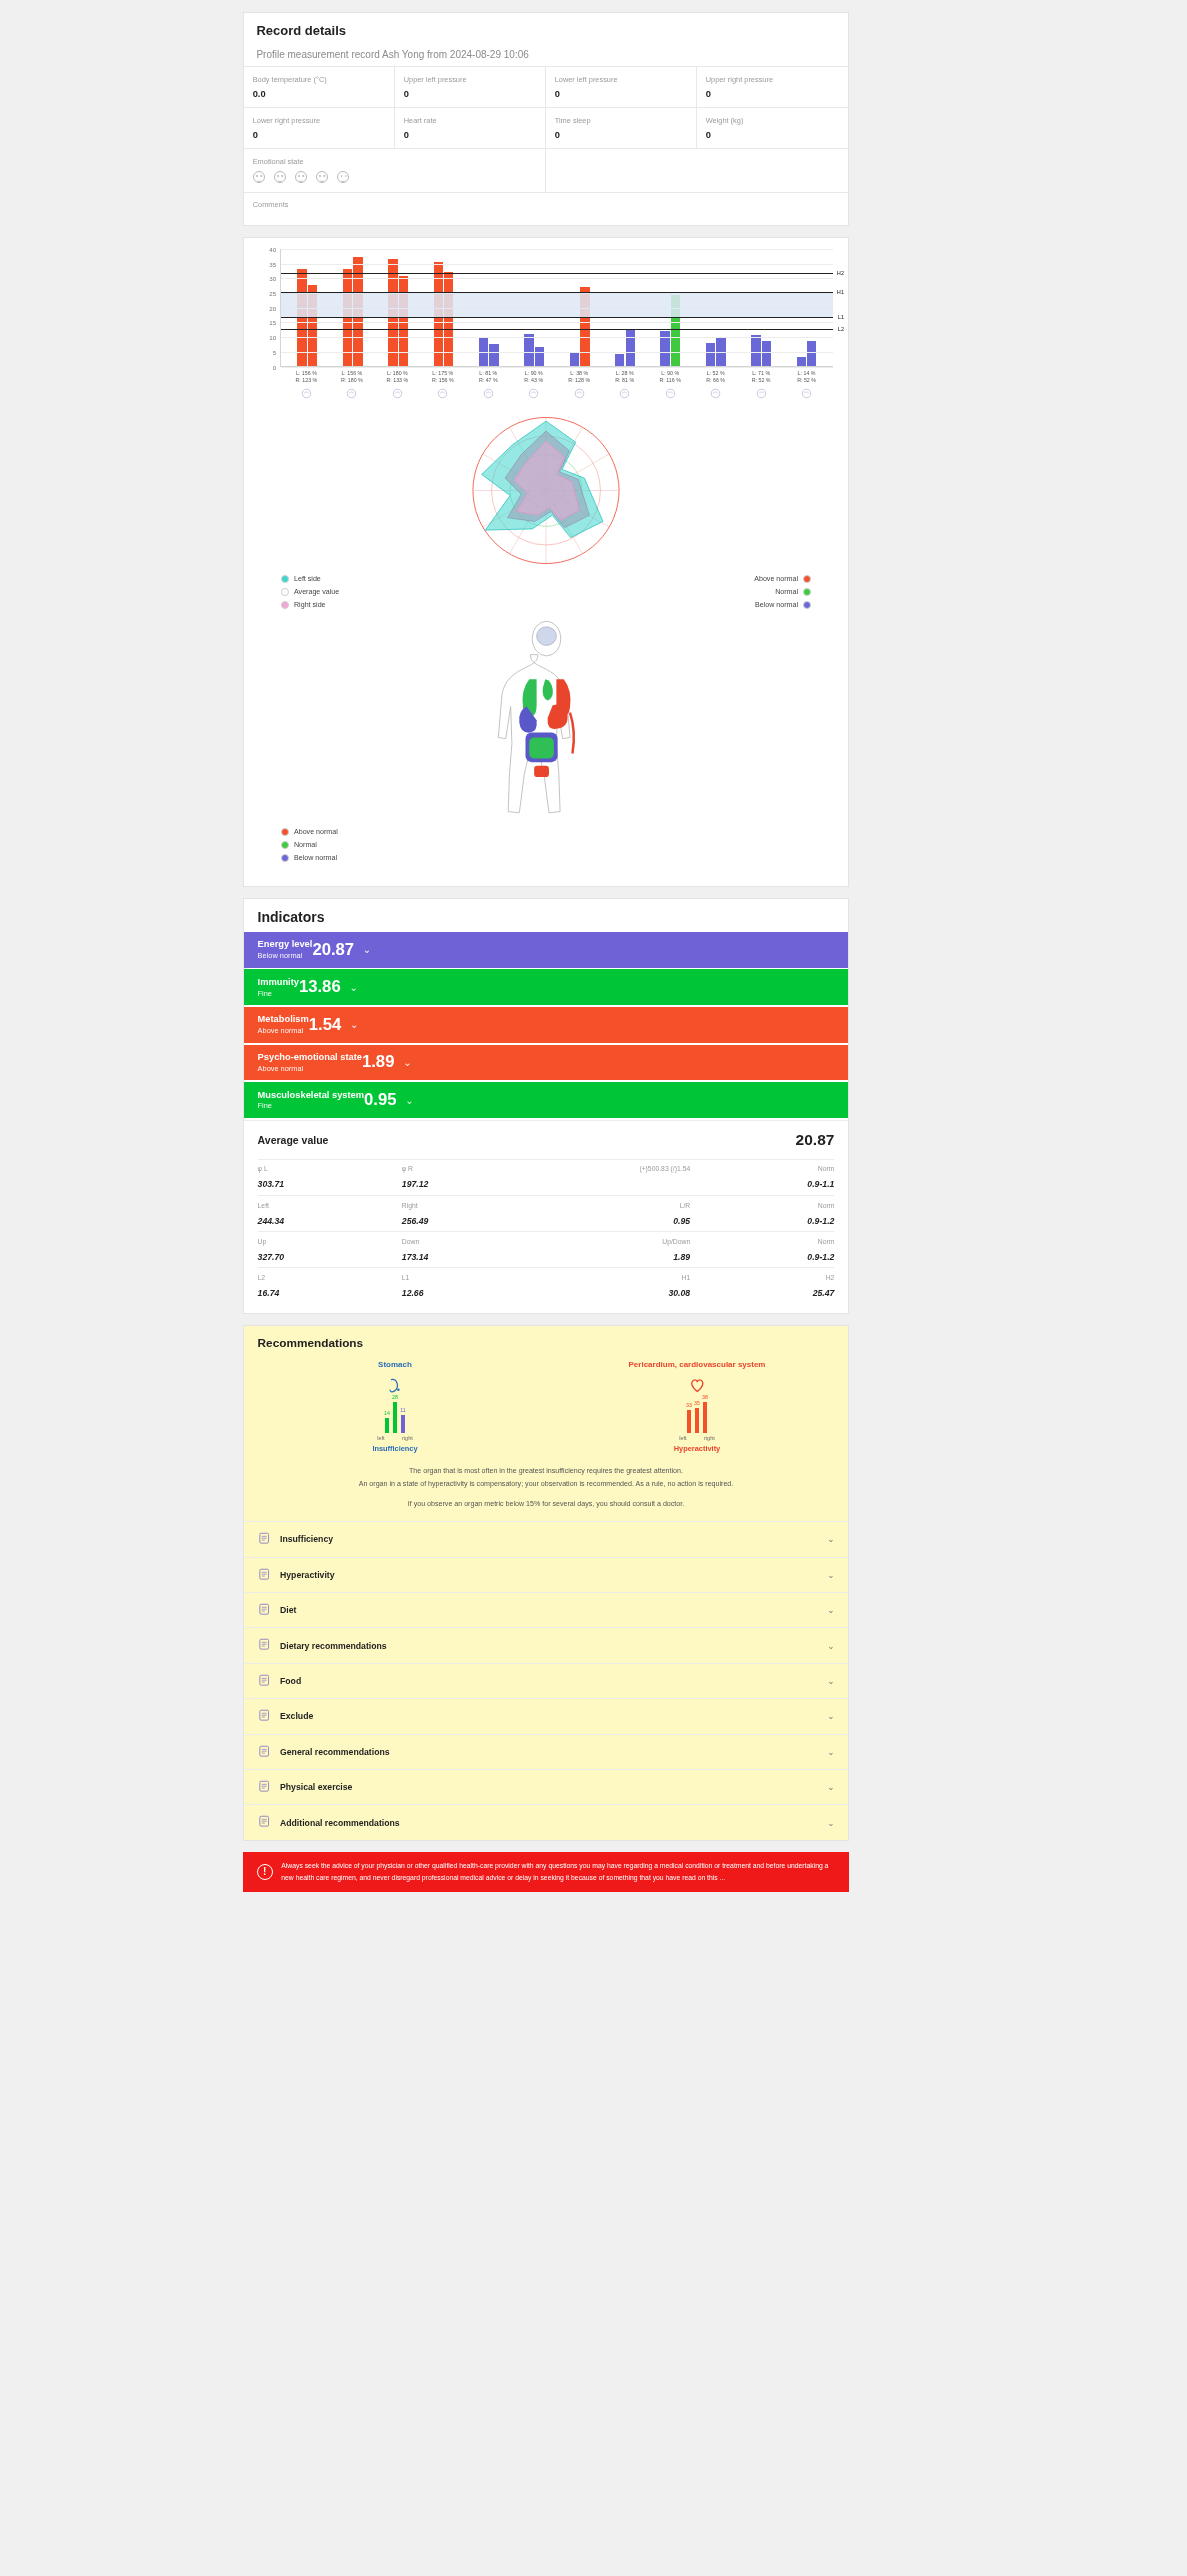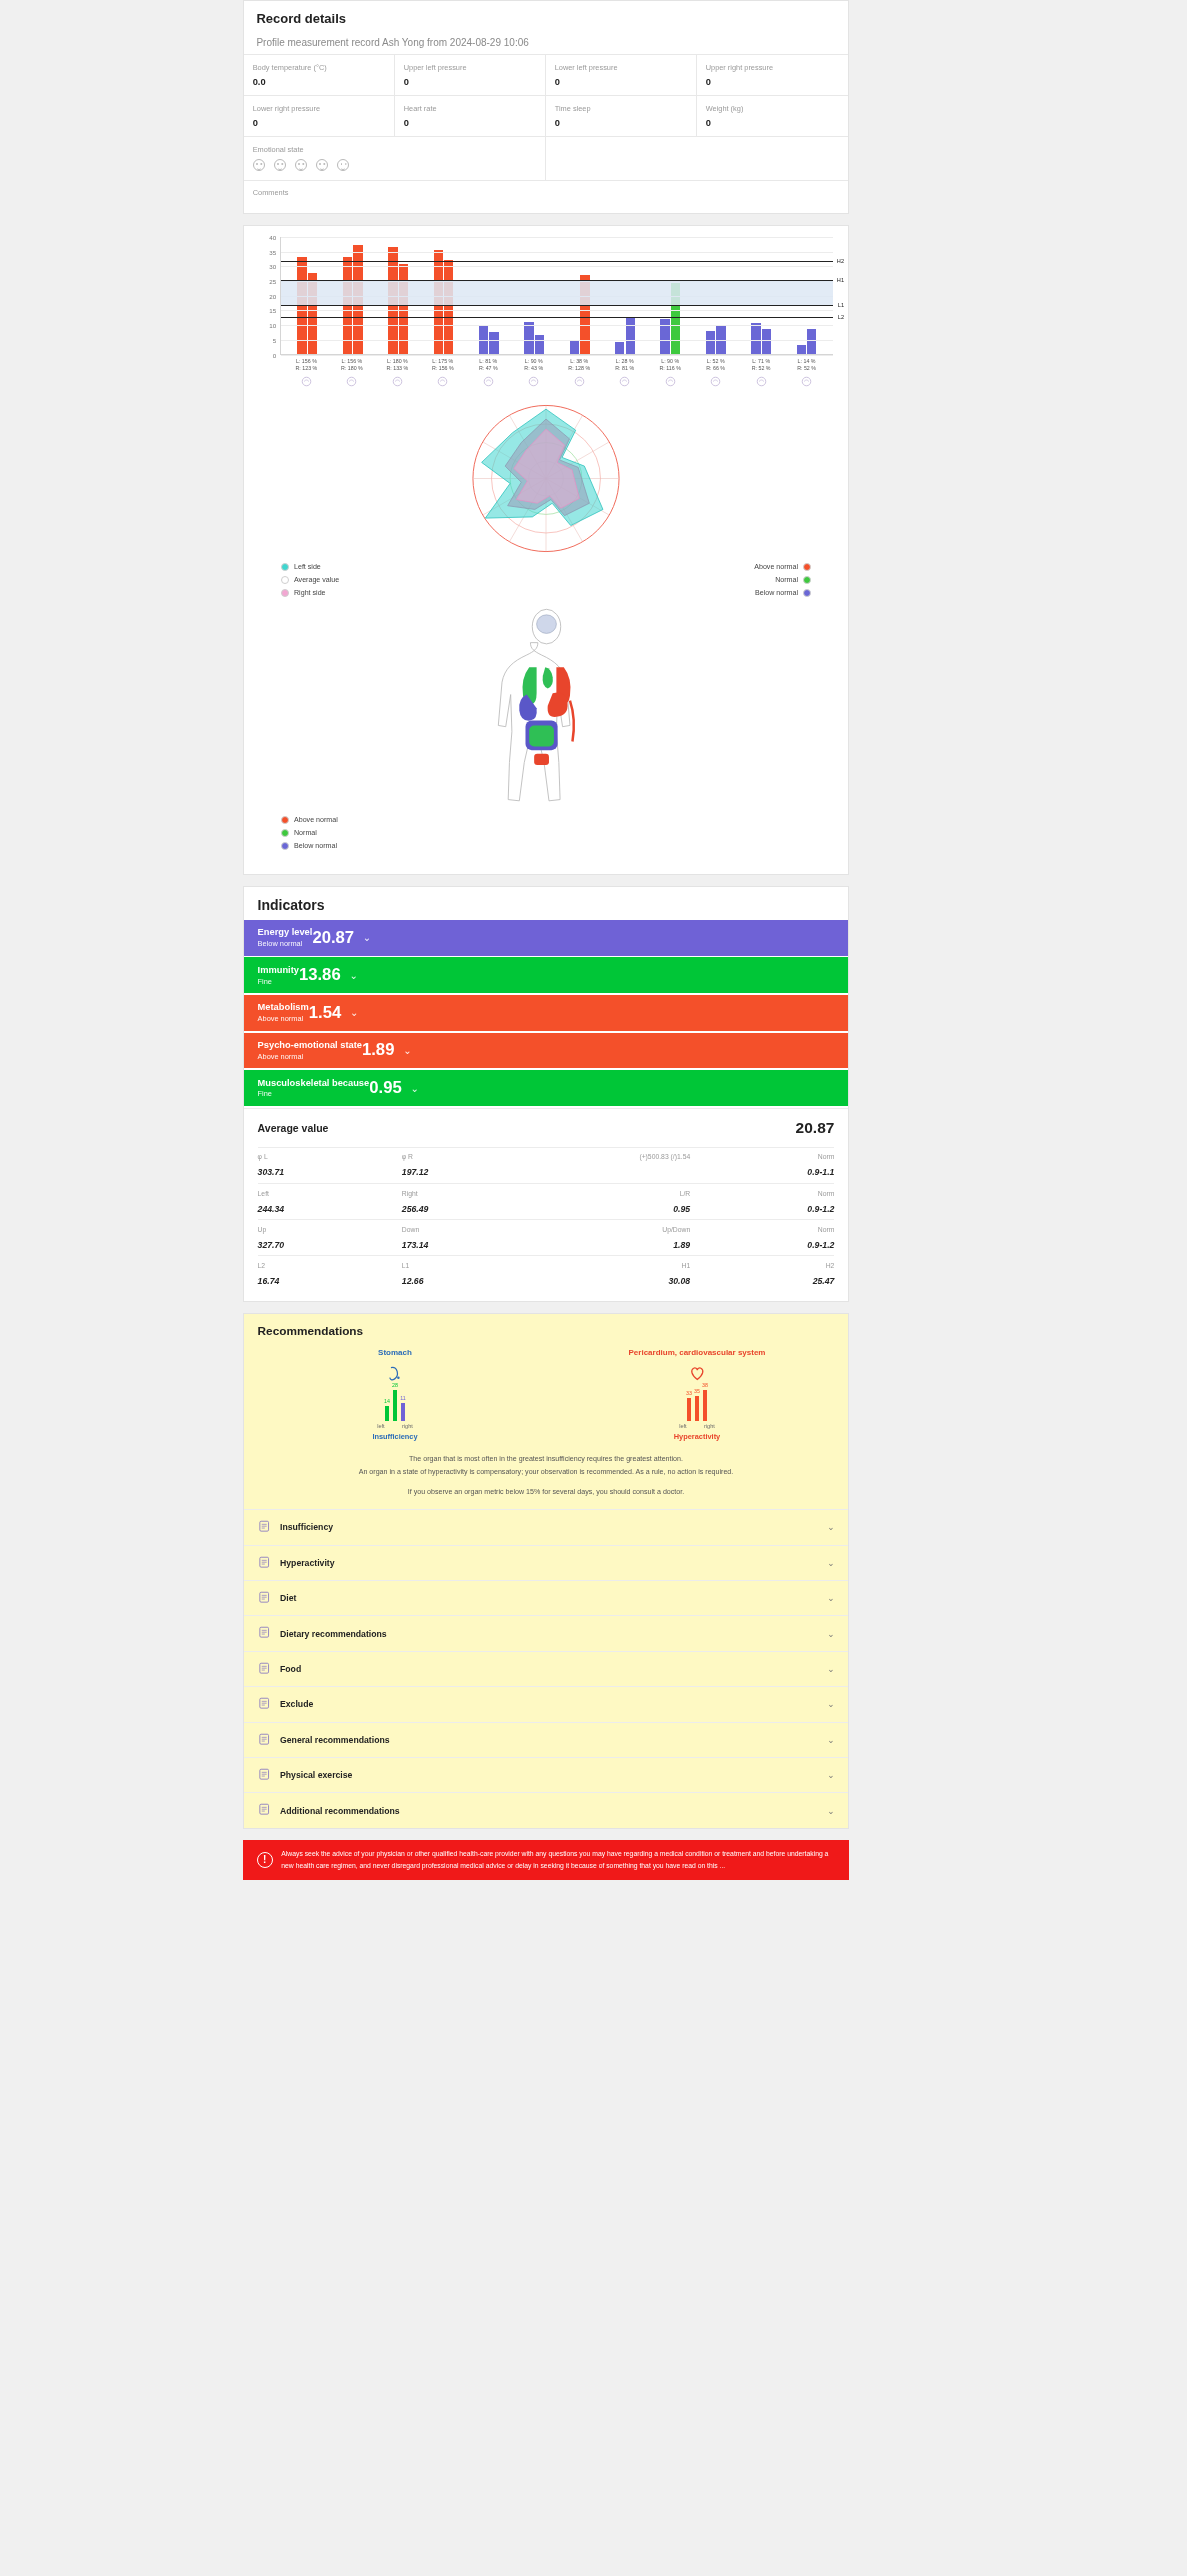--- a/index.html
+++ b/index.html
@@ -9,21 +9,21 @@
     font-family: "Liberation Sans", sans-serif;
   }
   body { padding: 0; }
   .page {
     width: 1092px;
     min-height: 2576px;
     background: #f0f0f0;
     display: flex;
     flex-direction: column;
     align-items: center;
-    padding-top: 0;
+    padding-top: 12px;
   }
   .card {
     width: 606px;
     background: #ffffff;
     border: 0.6px solid #e3e3e3;
     margin-bottom: 11px;
   }
 
   
   .rd-head { padding: 10px 12.4px 6.2px 12.4px; }
@@ -566,21 +566,21 @@
             <div class="ind-name">Psycho-emotional state</div>
             <div class="ind-status">Above normal</div>
           </div>
           <div class="ind-right">
             <div class="ind-val">1.89</div>
             <div class="chev">⌄</div>
           </div>
         </div>
         <div class="ind-row" style="background: rgb(0, 198, 55);">
           <div>
-            <div class="ind-name">Musculoskeletal because</div>
+            <div class="ind-name">Musculoskeletal system</div>
             <div class="ind-status">Fine</div>
           </div>
           <div class="ind-right">
             <div class="ind-val">0.95</div>
             <div class="chev">⌄</div>
           </div>
         </div>
       </div>
 
     <div class="avg-row">

